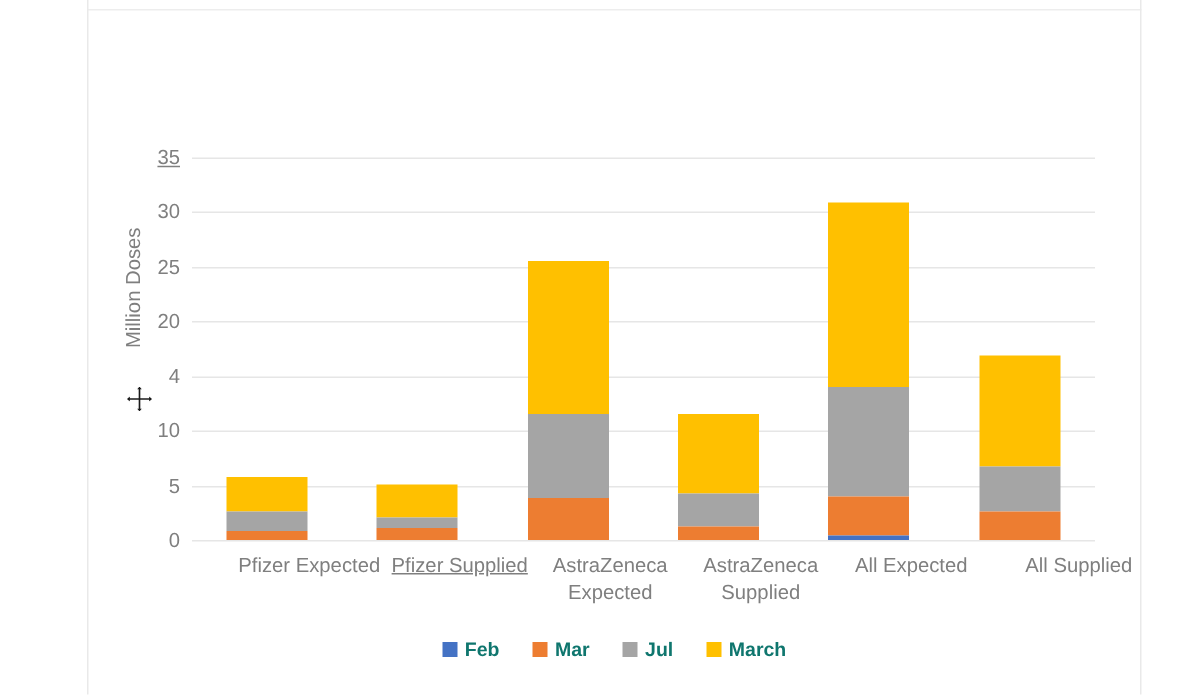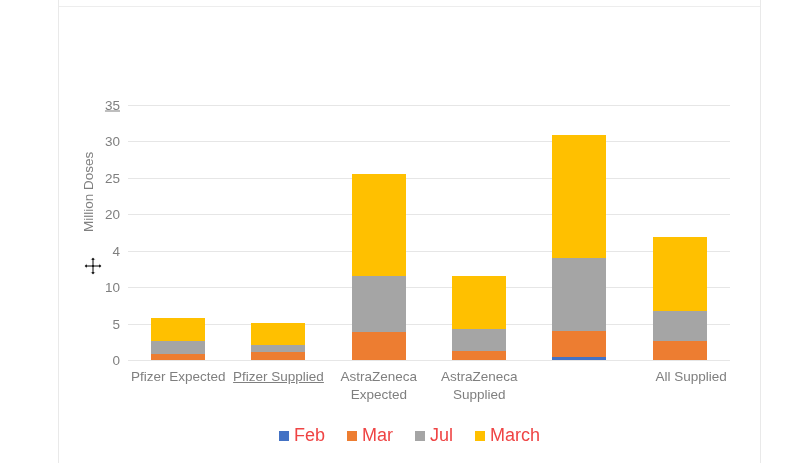--- a/index.html
+++ b/index.html
@@ -127,20 +127,21 @@
     height: 46px;
   }
   .xlabel {
     position: absolute;
     top: 0;
     text-align: center;
     color: #7f7f7f;
     font-size: 13.5px;
     line-height: 18px;
     white-space: pre-line;
+    margin-left: 28px;
   }
 
   
   #legend {
     position: absolute;
     left: 0;
     top: 417px;
     width: 701px;
     display: flex;
     justify-content: center;
@@ -150,22 +151,23 @@
   .legend-item {
     display: flex;
     align-items: center;
     gap: 5px;
   }
   .legend-swatch {
     width: 10px; height: 10px;
     display: inline-block;
   }
   .legend-text {
-    color: #ef4444;
-    font-size: 18px;
+    color: #0f766e;
+    font-size: 13px;
+    font-weight: bold;
   }
 
   
   #mouse-cursor {
     position: absolute;
     left: 83px;
     top: 256px;
     width: 22px;
     height: 22px;
     pointer-events: none;
@@ -253,20 +255,21 @@
         </div>
     </div>
 
     <div id="xlabels">
         <div class="xlabel" style="left: 0px; width: 100.333px;">Pfizer Expected</div>
         <div class="xlabel" style="left: 100.333px; width: 100.333px; text-decoration: underline;">Pfizer Supplied</div>
         <div class="xlabel" style="left: 200.667px; width: 100.333px;">AstraZeneca
 Expected</div>
         <div class="xlabel" style="left: 301px; width: 100.333px;">AstraZeneca
 Supplied</div>
+        <div class="xlabel" style="left: 401.333px; width: 100.333px;">All Expected</div>
         <div class="xlabel" style="left: 513px; width: 100.333px;">All Supplied</div>
       </div>
 
     <div id="legend">
         <div class="legend-item">
           <span class="legend-swatch" style="background: rgb(68, 114, 196);"></span>
           <span class="legend-text">Feb</span>
         </div>
         <div class="legend-item">
           <span class="legend-swatch" style="background: rgb(237, 125, 49);"></span>

